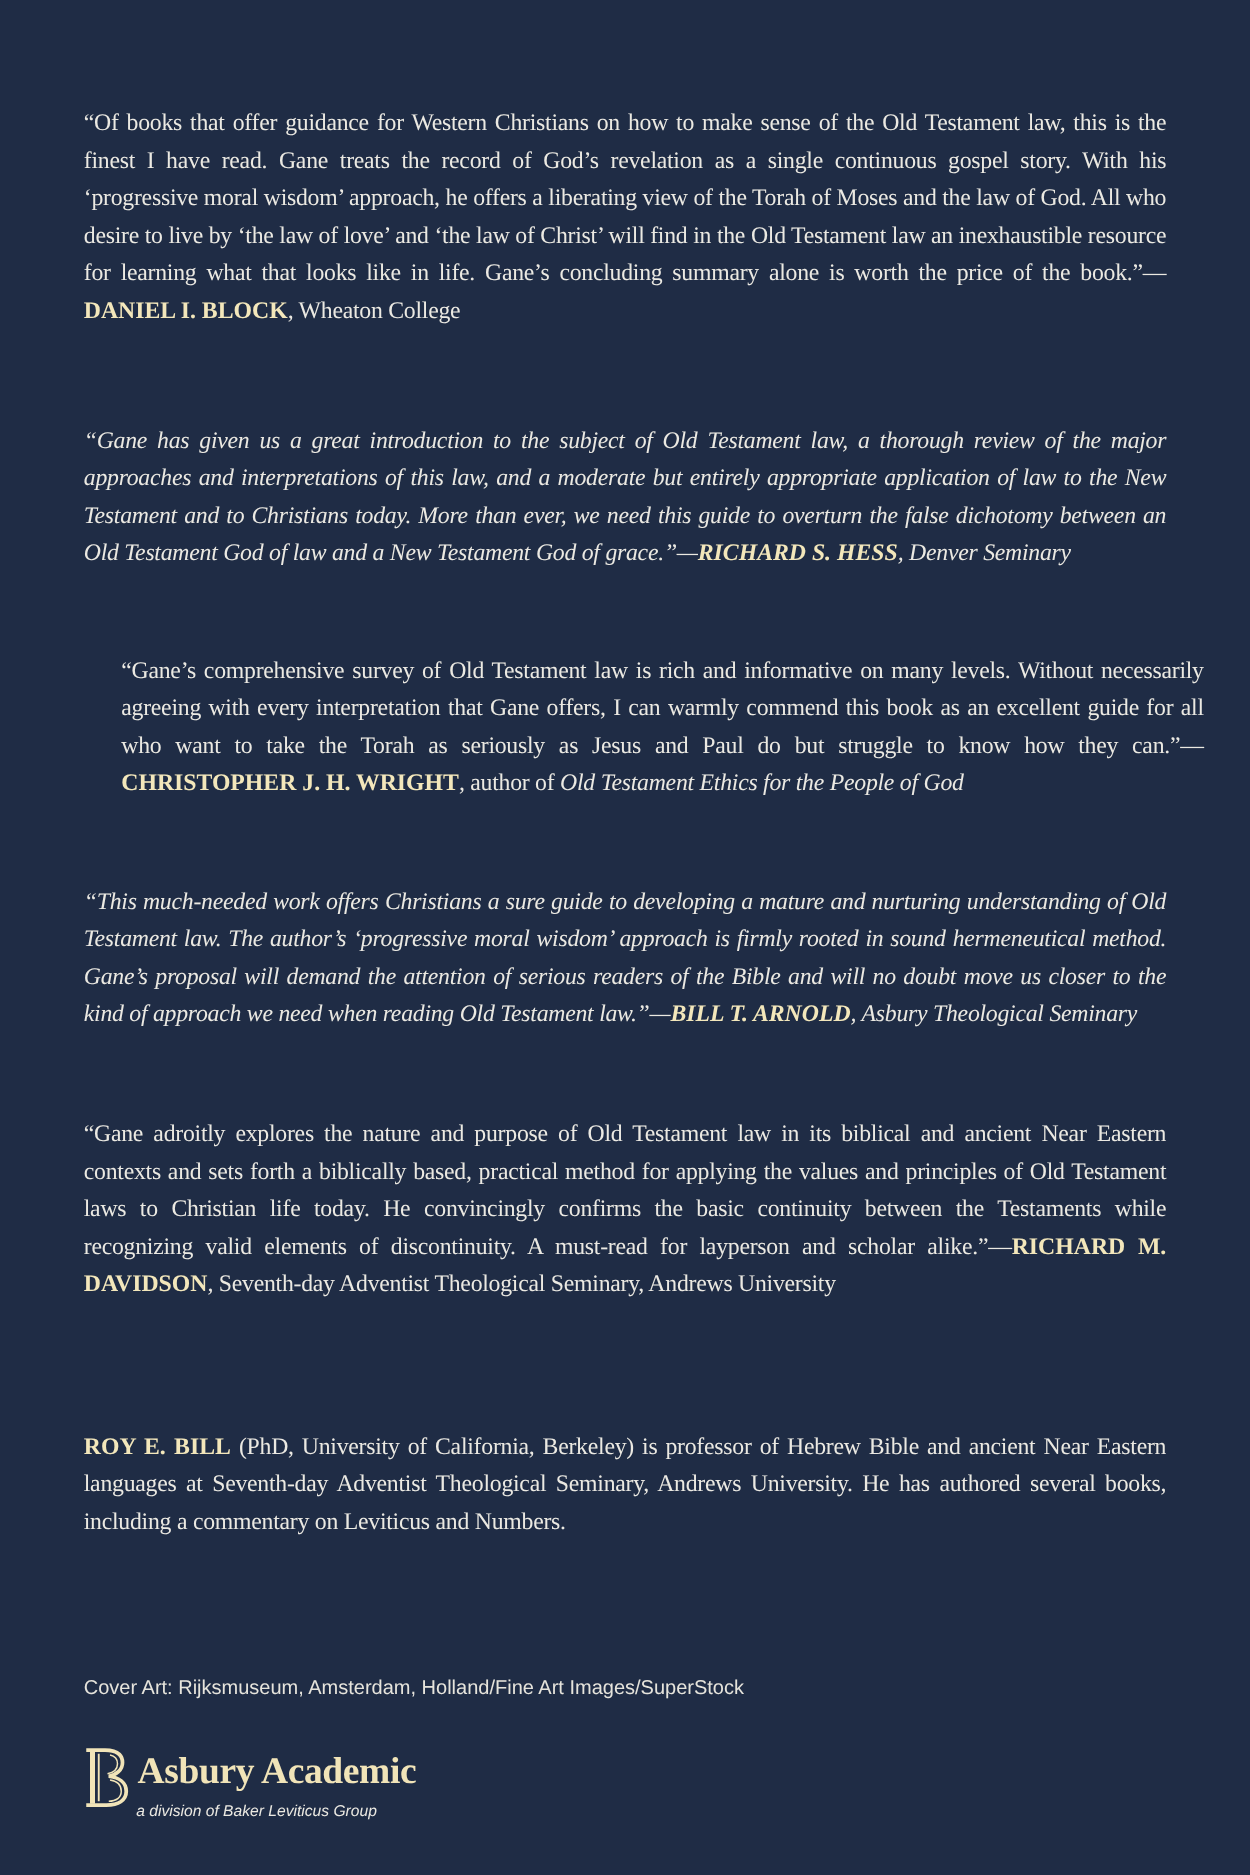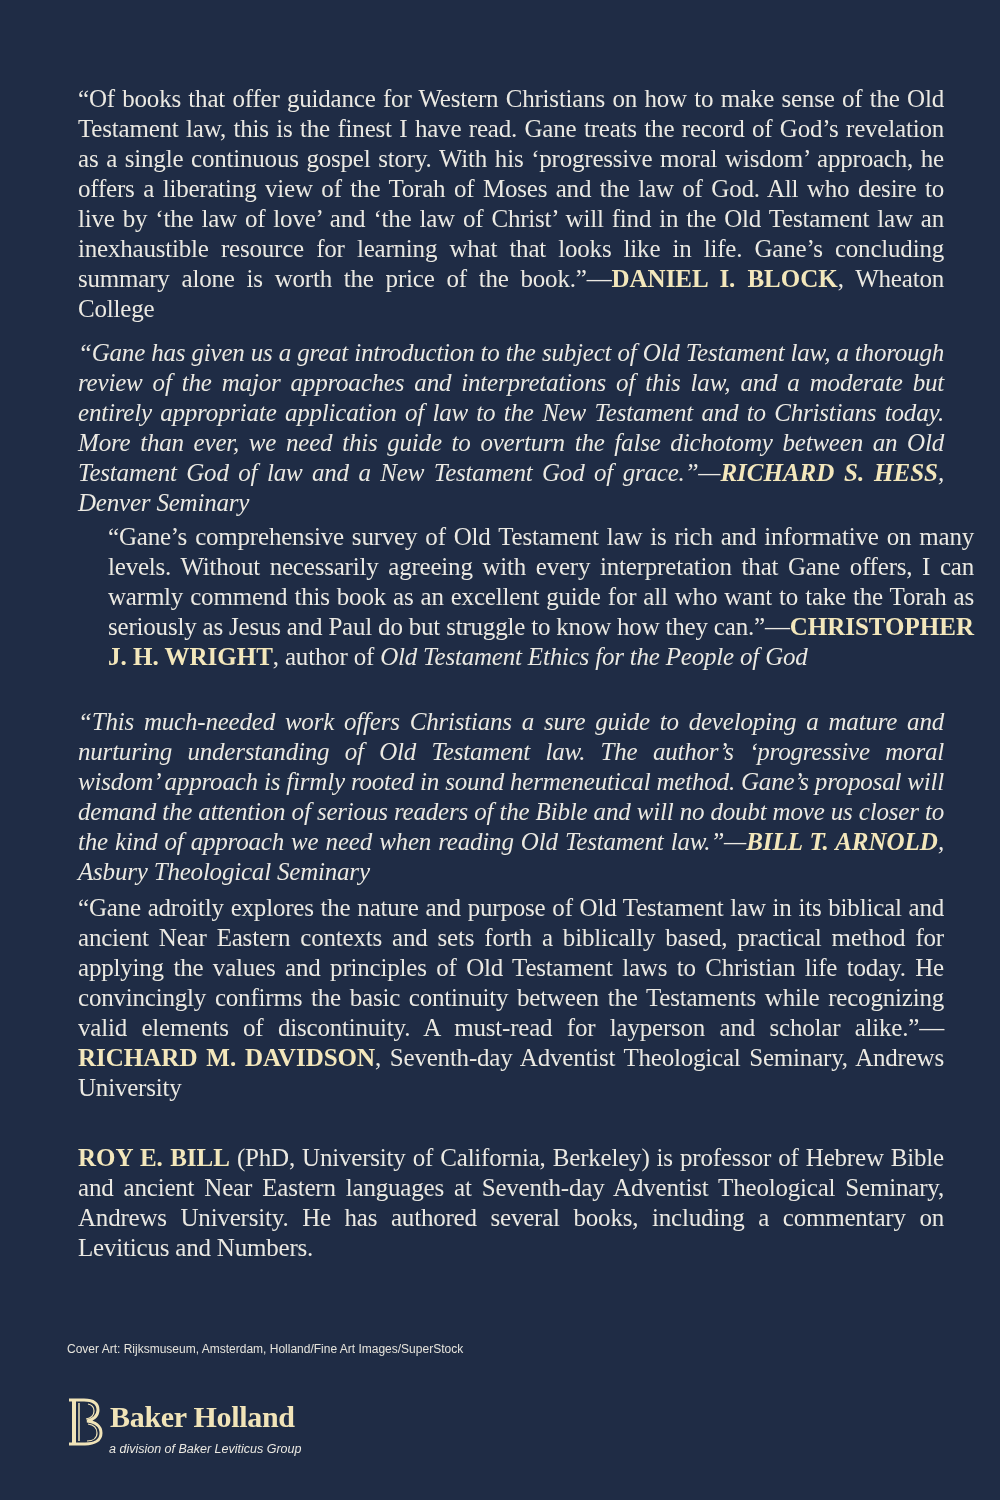--- a/index.html
+++ b/index.html
@@ -10,42 +10,42 @@
       width: 1000px;
       height: 1500px;
       background: #1f2c45;
       overflow: hidden;
       position: relative;
       font-family: "Liberation Serif", "DejaVu Serif", serif;
       color: #ebe9e2;
     }
     .blurb {
       position: absolute;
-      left: 78px;
+      left: 67px;
       width: 866px;
-      font-size: 25px;
+      font-size: 19px;
       line-height: 30px;
       text-align: justify;
       letter-spacing: -0.2px;
       margin: 0;
     }
     .name {
       font-weight: bold;
       color: #f3e7bb;
       letter-spacing: 0px;
     }
     .ital {
       font-style: italic;
     }
     .credit {
       position: absolute;
       left: 67px;
       top: 1342px;
       font-family: "Liberation Sans", "DejaVu Sans", sans-serif;
-      font-size: 12px;
+      font-size: 16px;
       color: #e6e4dc;
     }
     .logo {
       position: absolute;
       left: 66px;
       top: 1398px;
       height: 70px;
       width: 320px;
     }
     .logo-mark {
@@ -109,15 +109,15 @@
 <div class="logo">
   <svg class="logo-mark" viewBox="0 0 40 48">
     <g fill="none" stroke="#f1e4b8">
       <path d="M3 2 H18 C30 2 32 8 32 12 C32 18 27 22 21 23 C29 24 35 28 35 35 C35 42 29 46 19 46 H3" stroke-width="3"></path>
       <path d="M8 3 V45" stroke-width="4"></path>
       <path d="M13 5 V43" stroke-width="1.5"></path>
       <path d="M22 6 C27 7 28 10 28 13 C28 17 25 20 20 21" stroke-width="1.2"></path>
       <path d="M22 26 C29 27 31 31 31 35 C31 40 27 43 21 43" stroke-width="1.2"></path>
     </g>
   </svg>
-  <div class="logo-name">Baker Holland</div>
+  <div class="logo-name">Asbury Academic</div>
   <div class="logo-sub">a division of Baker Leviticus Group</div>
 </div>
 
 </body></html>

